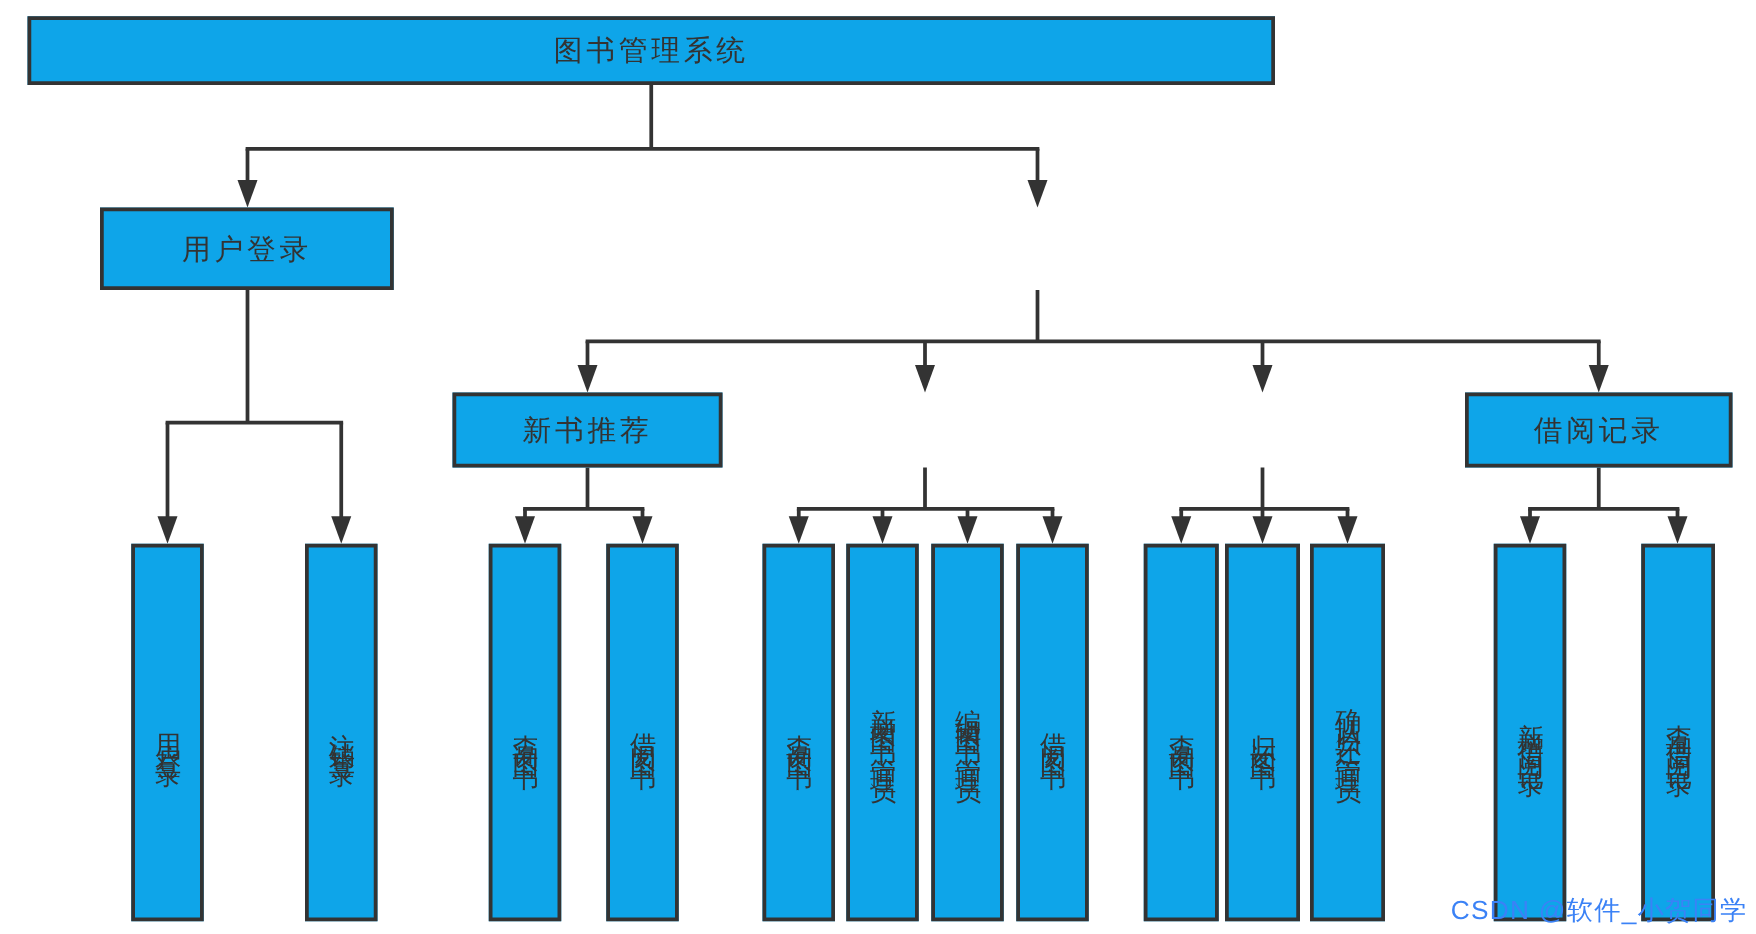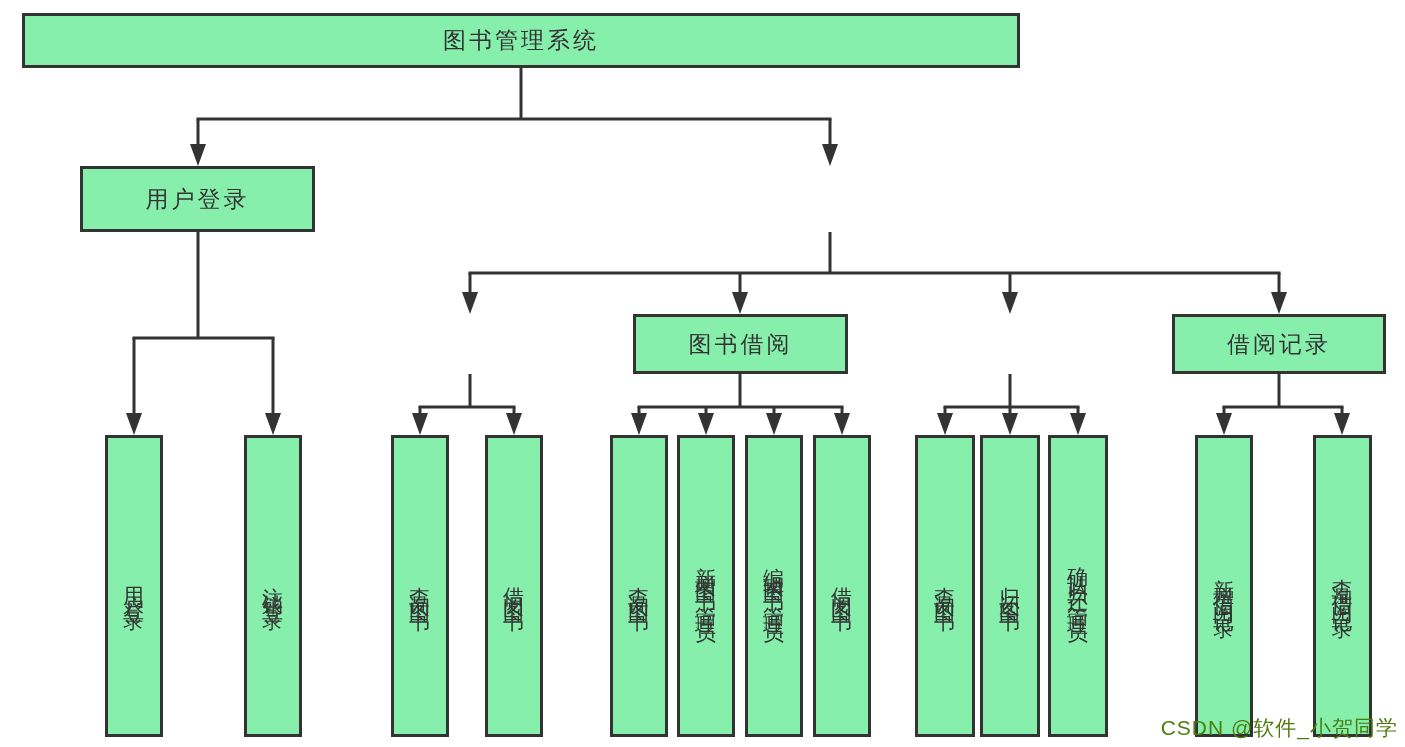--- a/index.html
+++ b/index.html
@@ -12,21 +12,21 @@
     overflow: hidden;
   }
   .connectors {
     position: absolute;
     left: 0; top: 0;
     pointer-events: none;
   }
   .node {
     position: absolute;
     box-sizing: border-box;
-    background: #86efac;
+    background: #0ea5e9;
     border: 3px solid #333333;
     color: #333333;
     display: flex;
     align-items: center;
     justify-content: center;
     text-align: center;
   }
   .node.h span {
     font-size: 23px;
     letter-spacing: 3px;
@@ -38,21 +38,21 @@
     font-size: 21px;
     letter-spacing: 8px;
     line-height: 1.1;
     white-space: nowrap;
   }
   .watermark {
     position: absolute;
     right: 7px;
     bottom: 5px;
     font-size: 21px;
-    color: #4d7c0f;
+    color: #3b82f6;
     letter-spacing: 1px;
     white-space: nowrap;
   }
 </style>
 </head>
 <body>
 
 <div class="canvas">
 
   <svg class="connectors" width="1405" height="747" viewBox="0 0 1405 747" fill="none" stroke="#333333" stroke-width="3">
@@ -121,22 +121,22 @@
   </svg>
 
   <div class="node h" style="left:22px;top:13px;width:998px;height:55px">
     <span>图书管理系统</span>
   </div>
 
   <div class="node h" style="left:80px;top:166px;width:235px;height:66px">
     <span>用户登录</span>
   </div>
 
-  <div class="node h" style="left:633px;top:314px;width:215px;height:60px">
-    <span>图书借阅</span>
+  <div class="node h" style="left:362px;top:314px;width:216px;height:60px">
+    <span>新书推荐</span>
   </div>
   <div class="node h" style="left:1172px;top:314px;width:214px;height:60px">
     <span>借阅记录</span>
   </div>
 
   <div class="node v" style="left:105px;top:435px;width:58px;height:302px">
     <span>用户登录</span>
   </div>
   <div class="node v" style="left:244px;top:435px;width:58px;height:302px">
     <span>注销登录</span>

